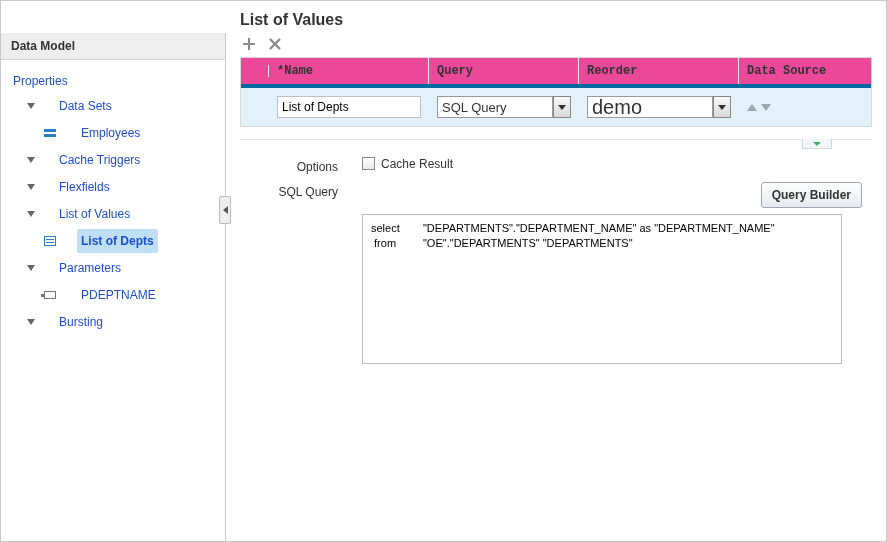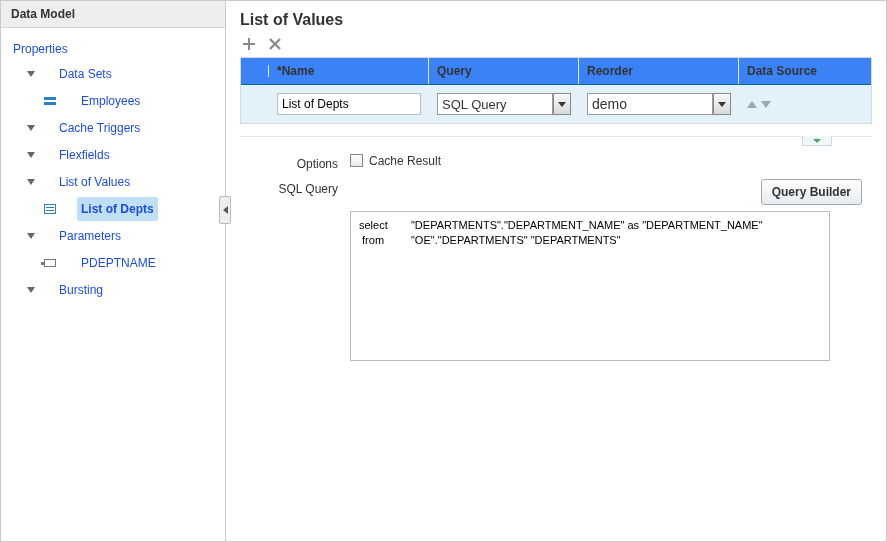--- a/index.html
+++ b/index.html
@@ -1,19 +1,19 @@
 <!DOCTYPE html>
 <html><head>
 <meta charset="utf-8">
 <style>
   * { box-sizing: border-box; }
   html, body { margin: 0; padding: 0; font-family: Arial, Helvetica, sans-serif; font-size: 12px; color: #333; }
   #app { width: 887px; height: 542px; border: 1px solid #c9c9c9; display: flex; position: relative; }
   
-  .sidebar { width: 225px; border-right: 1px solid #c9c9c9; display: flex; flex-direction: column; }
+  .sidebar { width: 225px; border-right: 1px solid #c9c9c9; display: flex; flex-direction: column; margin-top: 32px; }
   .sidebar-header { background: #eee; border-bottom: 1px solid #d4d4d4; padding: 6px 10px; font-weight: bold; color: #333; }
   .tree { padding: 8px 0 0 12px; }
   .tree a { color: #1d4ed8; text-decoration: none; }
   .tree-node { line-height: 20px; margin: 3px 0; }
   .tree-indent-1 { padding-left: 14px; }
   .tree-indent-2 { padding-left: 30px; }
   .tree-row { display: flex; align-items: center; gap: 20px; }
   .tree-row .label { padding: 2px 4px; border-radius: 2px; white-space: nowrap; }
   .tree-row.selected .label { background: #bfe0f4; font-weight: bold; }
   .caret { width: 0; height: 0; display: inline-block; border-style: solid; }
@@ -29,40 +29,40 @@
   
   .splitter { position: absolute; left: 218px; top: 195px; width: 12px; height: 28px; background: #eee; border: 1px solid #bbb; border-radius: 2px; display:flex; align-items:center; justify-content:center; z-index: 5; }
   .splitter .tri { width:0; height:0; border-style:solid; border-width:4px 5px 4px 0; border-color: transparent #555 transparent transparent; }
   
   .main { flex: 1; display: flex; flex-direction: column; padding: 0; }
   .section-title { font-size: 16px; font-weight: bold; color: #333; padding: 10px 14px 6px 14px; }
   .toolbar { padding: 0 14px 4px 14px; display: flex; gap: 8px; }
   .tb-btn { width: 18px; height: 18px; display: inline-flex; align-items: center; justify-content: center; color: #888; font-size: 18px; cursor: pointer; }
   .grid-wrap { margin: 0 14px; border: 1px solid #d9d9d9; }
   .grid-head, .grid-row { display: grid; grid-template-columns: 28px 160px 150px 160px 130px; align-items: center; }
-  .grid-head { background: #3b82f6; border-bottom: 1px solid #0369a1; }
+  .grid-head { background: #ec4899; border-bottom: 4px solid #0369a1; font-family: Liberation Mono, monospace; }
   .grid-head > div { padding: 6px 8px; font-weight: bold; color: #333; border-right: 1px solid #e3e7ea; }
   .grid-head > div:last-child { border-right: none; }
   .grid-row { background: #e3f1fb; padding: 6px 0; }
   .grid-row > div { padding: 2px 8px; }
   .cell-input { width: 100%; padding: 3px 4px; border: 1px solid #bfbfbf; font-size: 12px; font-family: inherit; }
   .cell-select-wrap { display: flex; }
   .cell-select { flex:1; padding: 2px 4px; border: 1px solid #999; font-size: 13px; font-family: inherit; background: #fff; height: 22px; }
   .drop-btn { width: 18px; height: 22px; border: 1px solid #888; background: linear-gradient(#f9f9f9,#d9d9d9); display:flex; align-items:center; justify-content:center; }
   .drop-btn .dt { width:0; height:0; border-style:solid; border-width:5px 4px 0 4px; border-color:#333 transparent transparent transparent; }
   .reorder { display:flex; gap:4px; color:#9aa8b2; font-size:11px; }
   .reorder span { display:inline-block; }
   .tri-up { width:0;height:0;border-style:solid;border-width:0 5px 7px 5px;border-color:transparent transparent #9aa8b2 transparent; }
   .tri-down { width:0;height:0;border-style:solid;border-width:7px 5px 0 5px;border-color:#9aa8b2 transparent transparent transparent; }
   .collapse-handle { height: 14px; margin: 12px 14px 0 14px; position: relative; border-top: 1px solid #e4e4e4; }
   .collapse-handle .tab { position:absolute; right:40px; top:-1px; width:30px; height:10px; background:#f3f6f8; border:1px solid #cfd8df; border-top:none; display:flex; align-items:center; justify-content:center; }
   .collapse-handle .tab .d { width:0;height:0;border-style:solid;border-width:4px 4px 0 4px;border-color:#4a6 transparent transparent transparent; }
   
   .detail-title { font-size: 15px; font-weight: bold; padding: 14px 14px 8px 14px; }
-  .form-row { display:flex; align-items:flex-start; padding: 4px 14px; }
+  .form-row { display:flex; align-items:flex-start; padding: 4px 14px; gap: 12px; }
   .form-label { width: 110px; text-align: right; padding-right: 12px; color: #333; padding-top: 3px; }
   .form-field { flex: 1; display:flex; gap:6px; }
   .chk { width:13px; height:13px; border:1px solid #888; background: linear-gradient(#fff,#e9e9e9); }
   .btn { padding: 5px 10px; border: 1px solid #9ea9b3; background: linear-gradient(#fefefe,#e6ebef); border-radius: 3px; font-size: 12px; color:#333; cursor:pointer; font-weight:bold; }
   .sql-box { width: 480px; height: 150px; border: 1px solid #bcbcbc; font-family: Arial, sans-serif; font-size: 11px; padding: 6px 8px; resize: none; white-space: pre; overflow:auto; line-height: 1.35; }
   .qb-row { display:flex; align-items:flex-start; padding: 4px 14px; }
 </style>
 </head>
 <body>
 
@@ -176,21 +176,21 @@
         <div>
           <div class="cell-select-wrap">
             <div class="cell-select" style="display:flex;align-items:center;">SQL Query</div>
             <div class="drop-btn">
                 <span class="dt"></span>
               </div>
           </div>
         </div>
         <div>
           <div class="cell-select-wrap">
-            <div class="cell-select" style="display:flex;align-items:center;font-size:14px;">demo</div>
+            <div class="cell-select" style="display:flex;align-items:center;font-size:20px;">demo</div>
             <div class="drop-btn">
                 <span class="dt"></span>
               </div>
           </div>
         </div>
         <div>
           <div class="reorder">
             <span class="tri-up"></span>
             <span class="tri-down"></span>
           </div>

